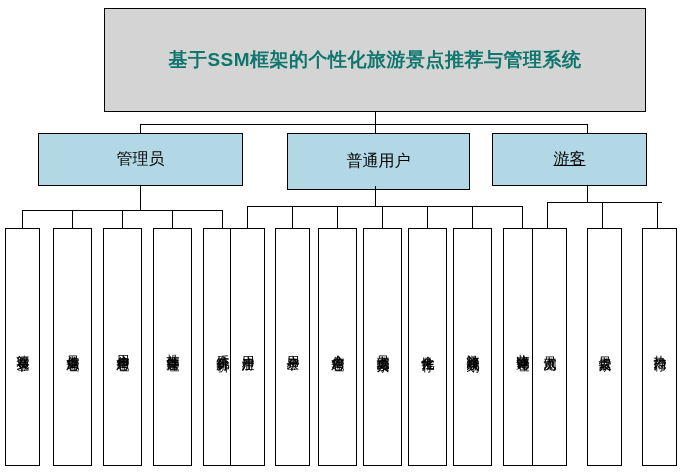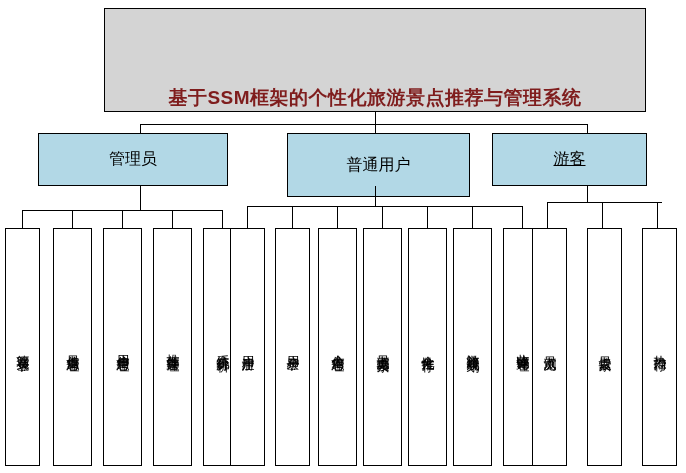--- a/index.html
+++ b/index.html
@@ -24,23 +24,22 @@
     border: 1px solid #000000;
     display: flex;
     align-items: center;
     justify-content: center;
     text-align: center;
   }
   .root {
     background: #d4d4d4;
     font-size: 19px;
     font-weight: bold;
-    color: #7f1d1d;
+    color: #0f766e;
     letter-spacing: 0.5px;
-    align-items: flex-end;
   }
   .level2 {
     background: #b2d8e6;
     font-size: 16px;
     color: #000000;
   }
   .leaf {
     background: #ffffff;
     font-size: 13px;
     color: #000000;
@@ -69,24 +68,24 @@
   <div class="node root" style="left:104px; top:8px; width:542px; height:104px;">
     <span>基于SSM框架的个性化旅游景点推荐与管理系统</span>
   </div>
 
   <div class="conn v" style="left:375px; top:112px; width:1px; height:12px;"></div>
   <div class="conn h" style="left:140px; top:124px; width:447px; height:1px;"></div>
   <div class="conn v" style="left:140px; top:124px; width:1px; height:9px;"></div>
   <div class="conn v" style="left:375px; top:124px; width:1px; height:9px;"></div>
   <div class="conn v" style="left:587px; top:124px; width:1px; height:9px;"></div>
 
-  <div class="node level2" style="left:38px; top:133px; width:190px; height:53px;">
+  <div class="node level2" style="left:38px; top:133px; width:205px; height:53px;">
     <span>管理员</span>
   </div>
-  <div class="node level2" style="left:287px; top:133px; width:183px; height:64px;">
+  <div class="node level2" style="left:287px; top:133px; width:183px; height:57px;">
     <span>普通用户</span>
   </div>
   <div class="node level2" style="left:492px; top:133px; width:155px; height:53px;text-decoration:underline;">
     <span>游客</span>
   </div>
 
   <div class="conn v" style="left:140px; top:186px; width:1px; height:24px;"></div>
   <div class="conn h" style="left:22px; top:210px; width:200px; height:1px;"></div>
   <div class="conn v" style="left:22px; top:210px; width:1px; height:18px;"></div>
   <div class="conn v" style="left:72px; top:210px; width:1px; height:18px;"></div>

